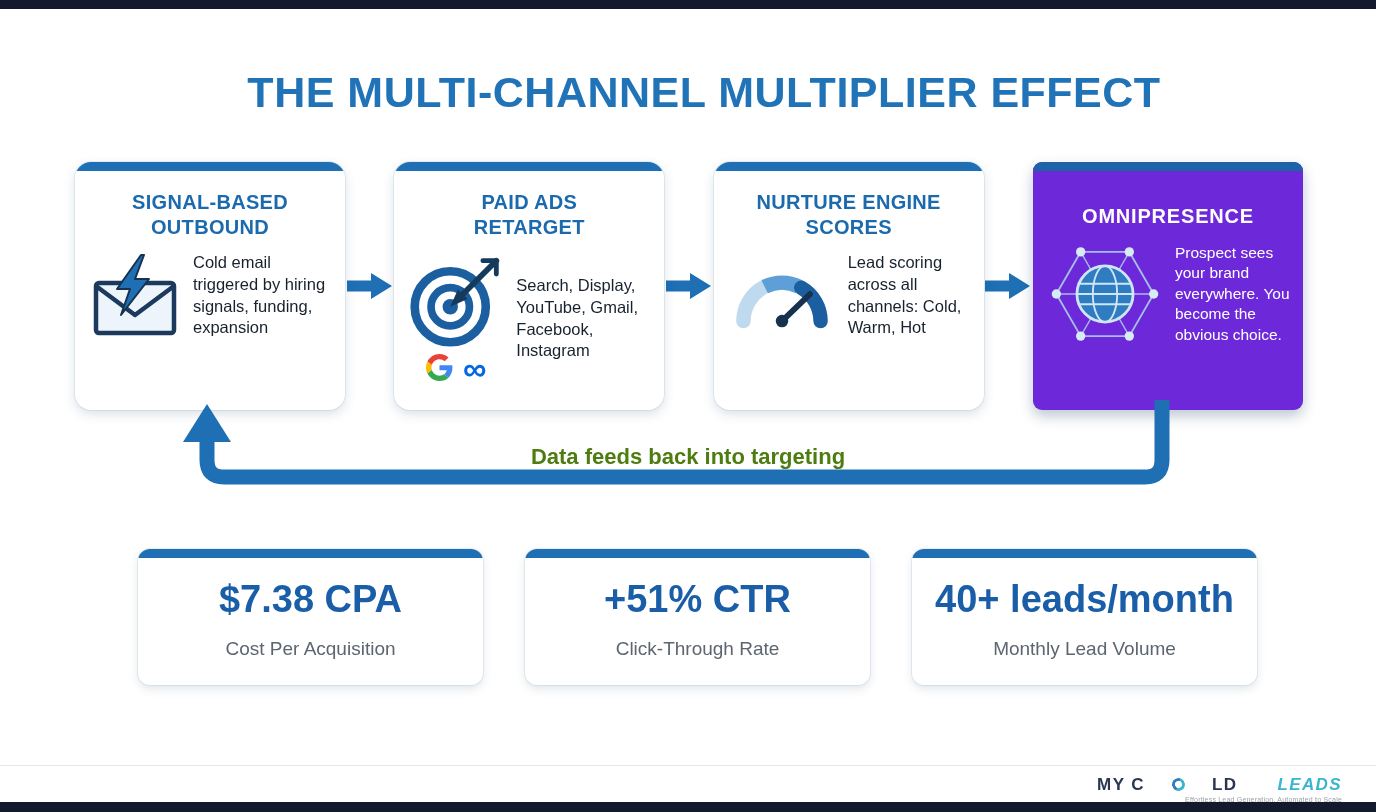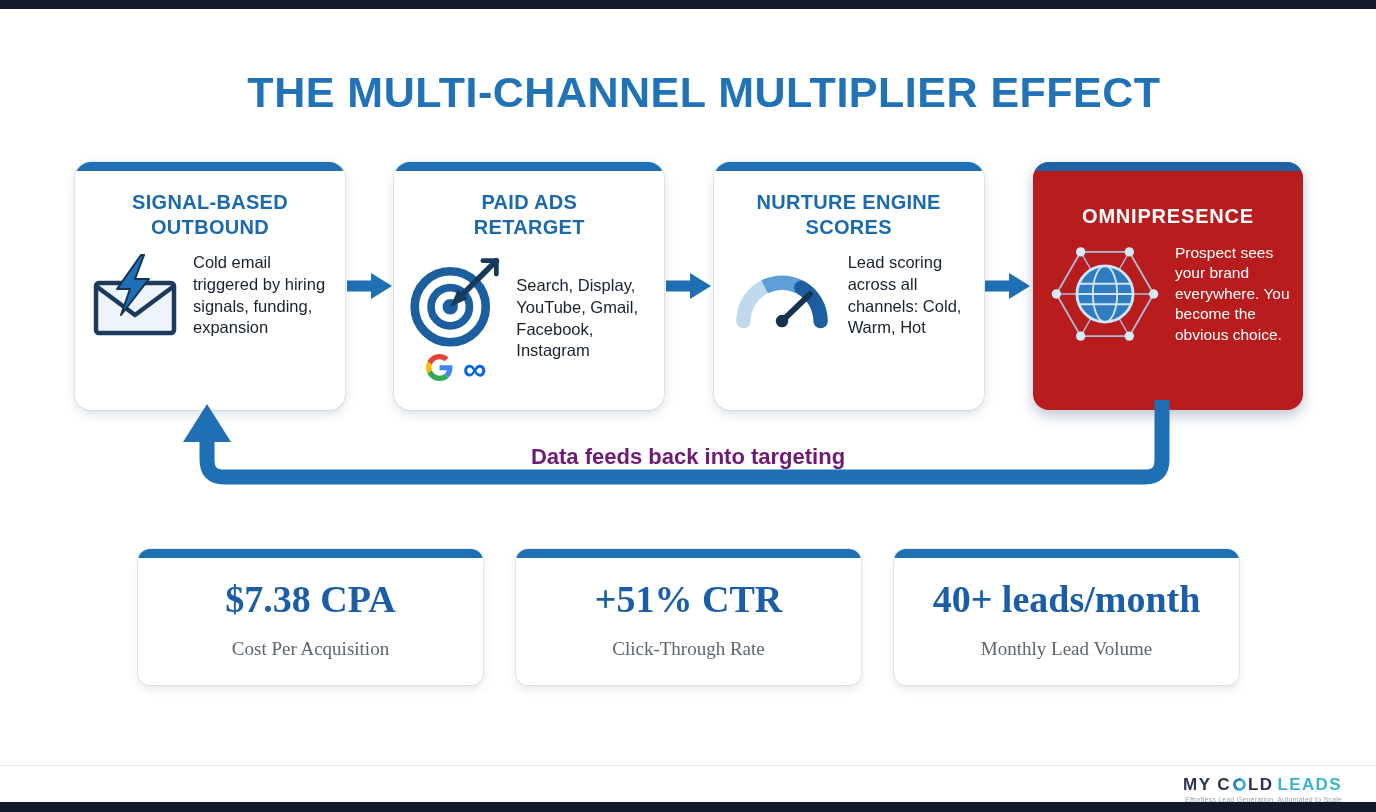--- a/index.html
+++ b/index.html
@@ -19,49 +19,49 @@
         overflow:hidden;box-shadow:0 4px 12px rgba(25,60,95,.16),0 0 0 1px #EDF1F5;}
   .accent{position:absolute;top:0;left:0;right:0;height:9px;background:#1E6FB4;}
   .card-title{margin-top:28px;text-align:center;font-size:20px;font-weight:800;color:#1B6AAE;
               line-height:1.25;letter-spacing:.3px;white-space:pre-line;}
   .card-row{display:flex;align-items:center;gap:12px;padding:12px 12px 0 14px;}
   .card-body{margin:0;font-size:16.5px;color:#18222E;line-height:1.32;font-weight:500;}
   .icon-col{display:flex;flex-direction:column;align-items:center;flex:none;}
   .logos-row{display:flex;align-items:center;gap:10px;margin-top:4px;}
   .meta-logo{font-size:33px;font-weight:bold;color:#0668E1;line-height:.8;}
 
-  .card.highlight{background:#b91c1c;box-shadow:0 6px 14px rgba(20,50,90,.28);}
+  .card.highlight{background:#6d28d9;box-shadow:0 6px 14px rgba(20,50,90,.28);border-radius:9px;}
   .card.highlight .accent{background:#1D63A6;}
   .card.highlight .card-title{color:#fff;margin-top:42px;letter-spacing:.8px;}
   .card.highlight .card-body{color:#fff;font-size:15.5px;font-weight:400;}
 
   .flow-arrow{flex:1;display:flex;align-items:center;justify-content:center;}
 
   
   .loop{position:absolute;left:150px;top:400px;width:1070px;height:100px;}
   .loop-label{position:absolute;top:444px;left:0;width:100%;text-align:center;
-              font-size:22px;font-weight:700;color:#701a75;}
-
-  
-  .stats{position:absolute;top:549px;left:138px;display:flex;gap:33px;font-family:Liberation Serif, serif;}
+              font-size:22px;font-weight:700;color:#4d7c0f;}
+
+  
+  .stats{position:absolute;top:549px;left:138px;display:flex;gap:42px;}
   .stat-card{position:relative;width:345px;height:136px;background:#fff;border-radius:12px;overflow:hidden;
              box-shadow:0 4px 10px rgba(25,60,95,.13),0 0 0 1px #EDF1F5;
              display:flex;flex-direction:column;align-items:center;justify-content:center;padding-top:6px;box-sizing:border-box;}
   .stat-value{font-size:38px;font-weight:800;color:#1A5EA8;line-height:1;}
   .stat-label{font-size:19px;color:#5C6570;margin-top:20px;}
 
   
   .footer-rule{position:absolute;left:0;right:0;top:765px;border-top:1px solid #E4E7EB;}
   .brand{position:absolute;right:34px;top:776px;text-align:right;}
   .brand-text{display:flex;align-items:center;justify-content:flex-end;
-              font-size:17px;font-weight:700;color:#2A3550;letter-spacing:1.4px;line-height:1;}
+              font-size:17px;font-weight:700;color:#2A3550;letter-spacing:1.4px;line-height:1;gap:25px;}
   .b-o{display:inline-block;width:13px;height:13px;box-sizing:border-box;border-radius:50%;
        border:3px solid #2F7CC0;border-bottom-color:#3AB5CF;border-right-color:#3AB5CF;
        transform:rotate(-25deg);margin:0 2px;}
-  .b-teal{color:#3AB5CF;margin-left:4px;}
+  .b-teal{color:#3AB5CF;margin-left:15px;font-style:italic;}
   .brand-tagline{font-size:7px;color:#9AA0A6;margin-top:3px;letter-spacing:.2px;}
 </style>
 </head>
 <body>
 
 <div class="canvas">
 
   <div class="bar top"></div>
 
   <h1 class="title">THE MULTI-CHANNEL MULTIPLIER EFFECT</h1>

